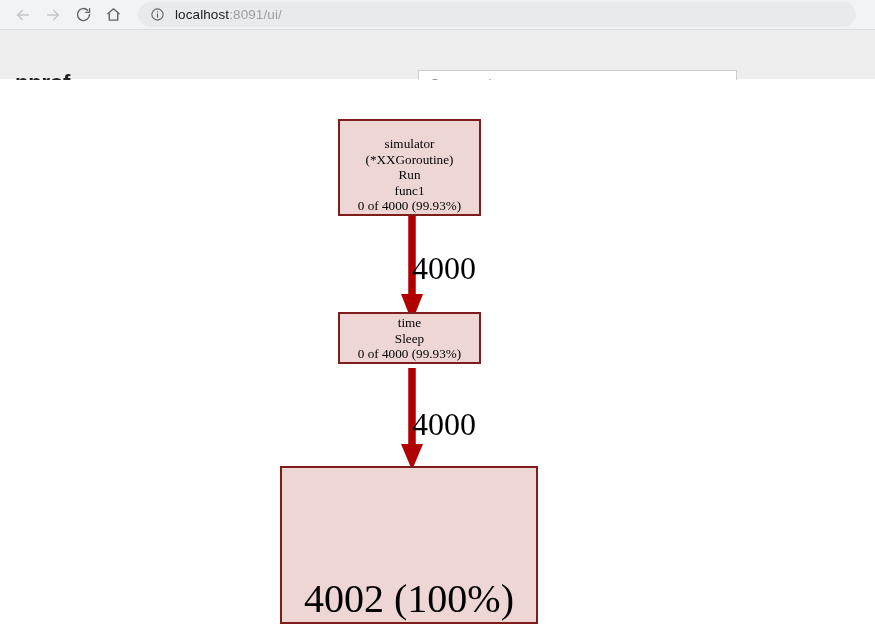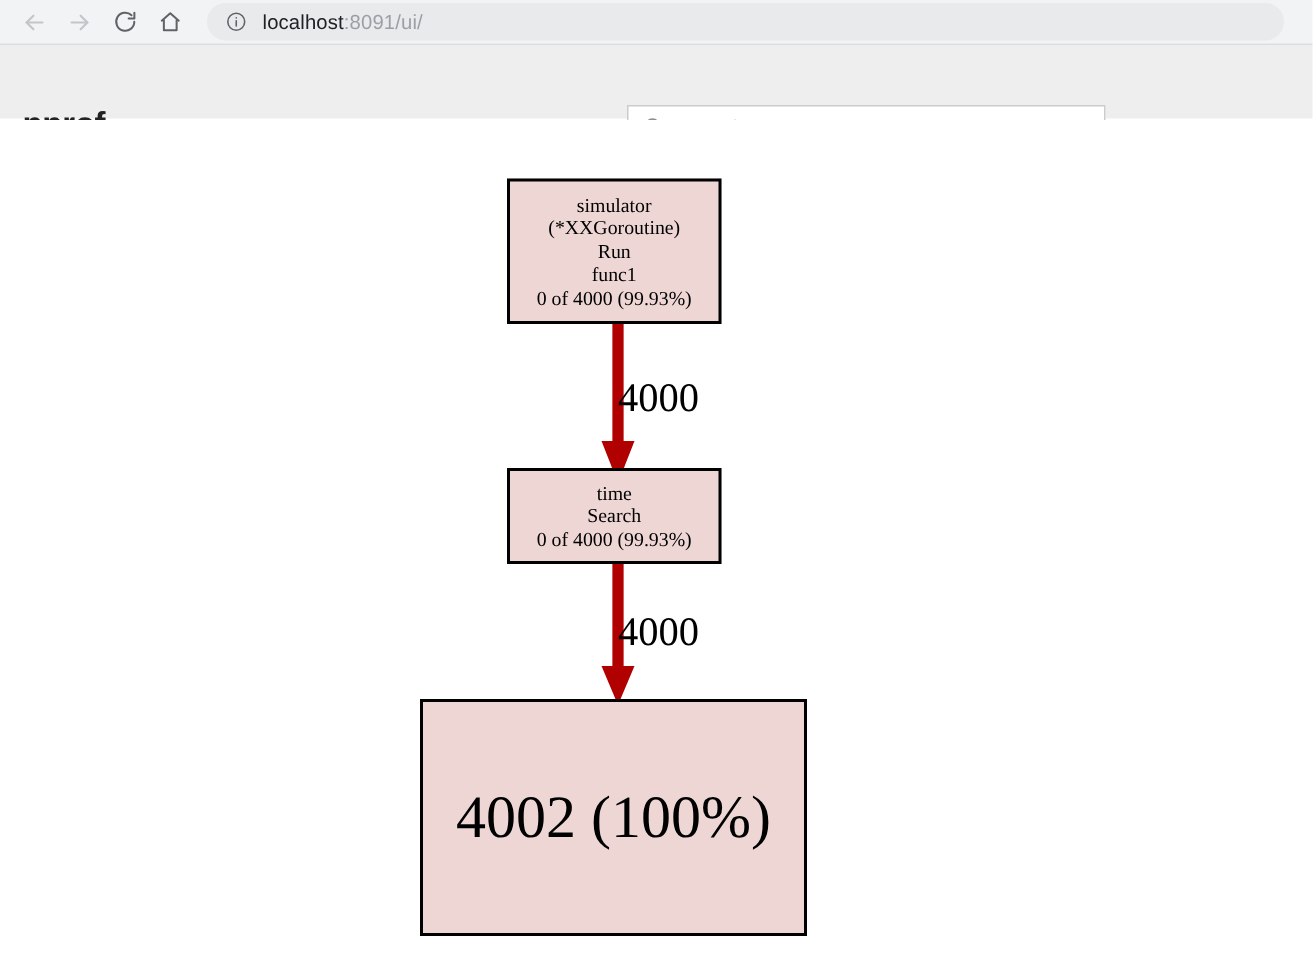--- a/index.html
+++ b/index.html
@@ -154,59 +154,59 @@
     left: 0; top: 80px;
     width: 875px;
     height: 564px;
     background: #ffffff;
     overflow: hidden;
   }
 
   .node {
     position: absolute;
     background: #eed6d5;
-    border: 2px solid #000000;
+    border: 2px solid #7f1d1d;
     box-sizing: border-box;
     display: flex;
     flex-direction: column;
     align-items: center;
-    justify-content: center;
+    justify-content: flex-end;
     text-align: center;
     font-family: "Liberation Serif", serif;
     color: #000000;
     cursor: pointer;
     z-index: 3;
   }
   .node .line { line-height: 1.18; white-space: nowrap; }
 
   #node-0 {
     left: 338px; top: 39px;
     width: 143px; height: 97px;
     font-size: 13.2px;
   }
   #node-1 {
     left: 338px; top: 232px;
-    width: 143px; height: 64px;
+    width: 143px; height: 52px;
     font-size: 13.2px;
   }
   #node-2 {
     left: 280px; top: 386px;
     width: 258px; height: 158px;
     font-size: 40px;
   }
   #node-2 .line { line-height: 1.14; }
 
   .edge {
     position: absolute;
     z-index: 1;
   }
   .edge-label {
     position: absolute;
     font-family: "Liberation Serif", serif;
-    font-size: 27px;
+    font-size: 32px;
     color: #000000;
     z-index: 2;
     white-space: nowrap;
     line-height: 1;
   }
   #edge-label-0 { left: 412px; top: 172px; }
   #edge-label-1 { left: 412px; top: 328px; }
 </style>
 </head>
 <body>
@@ -308,21 +308,21 @@
   <div class="node" id="node-0">
     <div class="line">simulator</div>
     <div class="line">(*XXGoroutine)</div>
     <div class="line">Run</div>
     <div class="line">func1</div>
     <div class="line">0 of 4000 (99.93%)</div>
   </div>
 
   <div class="node" id="node-1">
     <div class="line">time</div>
-    <div class="line">Search</div>
+    <div class="line">Sleep</div>
     <div class="line">0 of 4000 (99.93%)</div>
   </div>
 
   <div class="node" id="node-2">
     <div class="line">4002 (100%)</div>
   </div>
 
 </div>
 
 </body></html>

